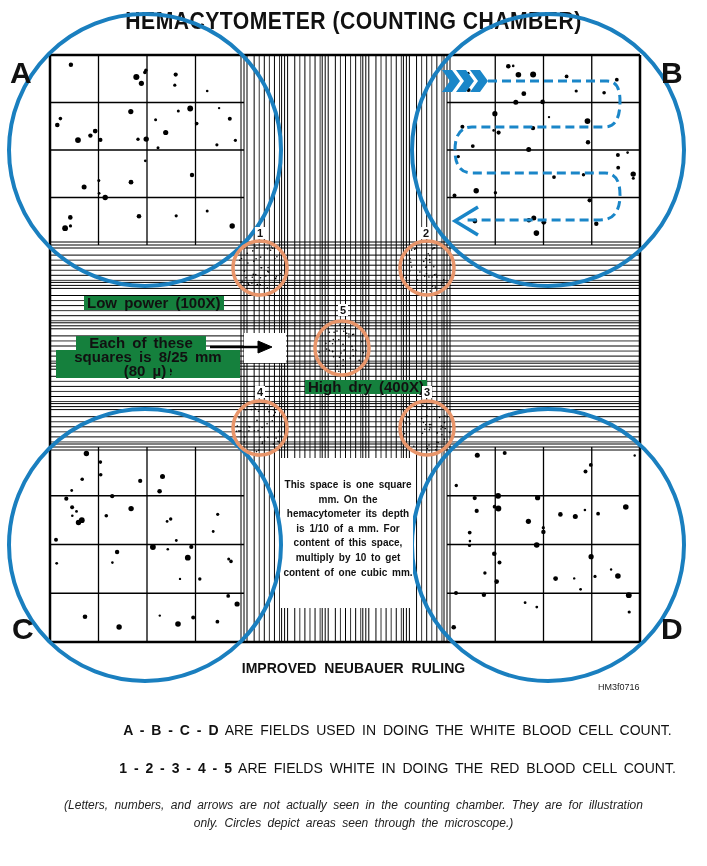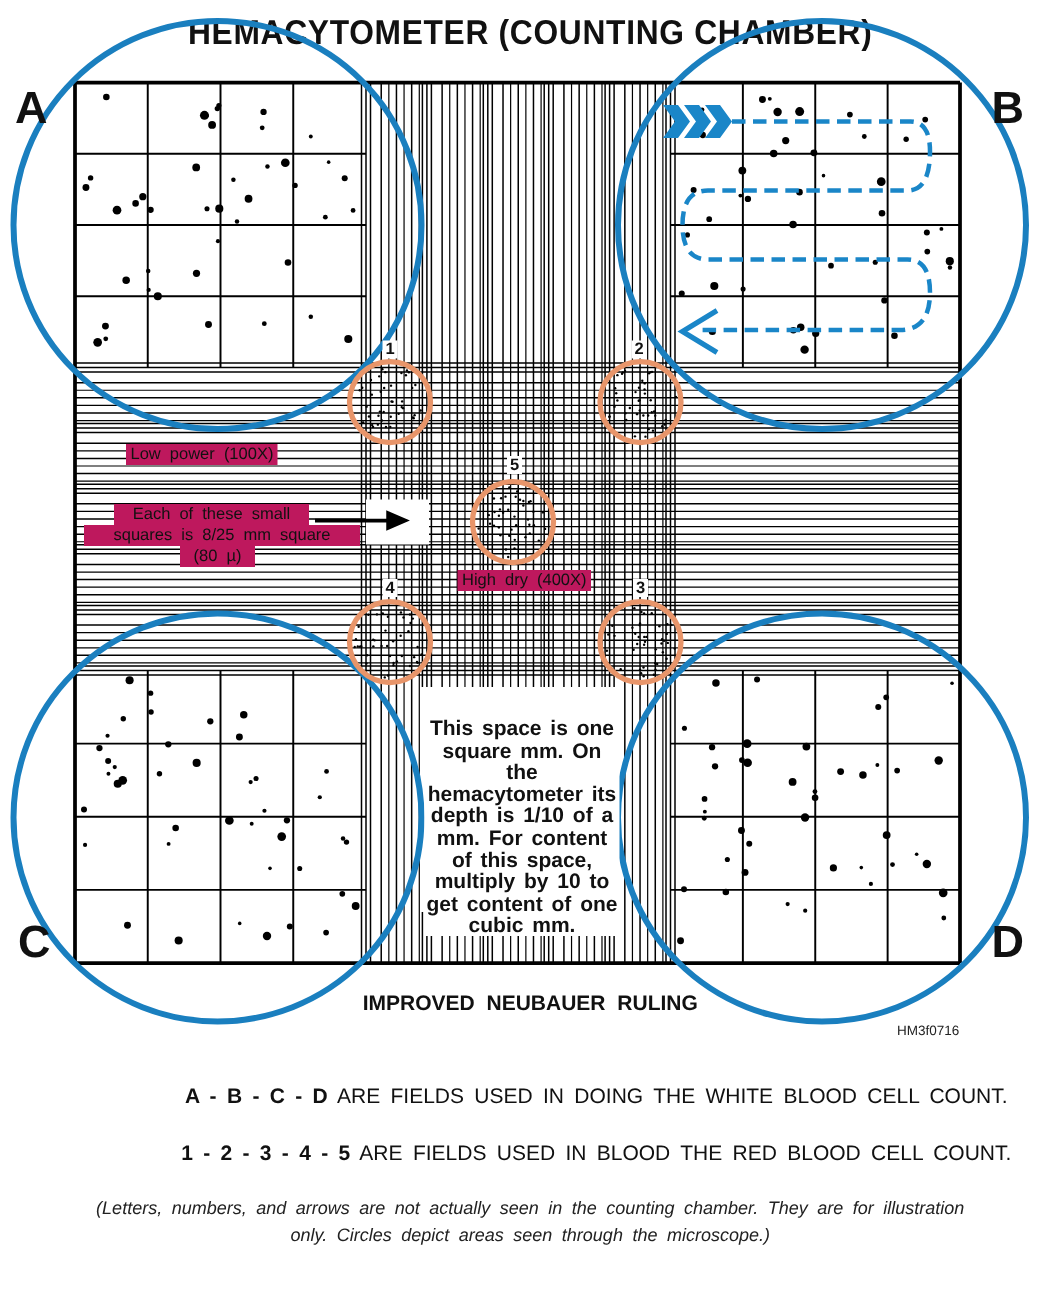--- a/index.html
+++ b/index.html
@@ -1,22 +1,22 @@
 <!DOCTYPE html>
 <html><head>
   <meta charset="utf-8">
   <style>
     html, body { margin:0; padding:0; background:#ffffff; }
     body { width:707px; height:866px; position:relative; overflow:hidden; font-family:"Liberation Sans", sans-serif; color:#111; }
     #title { position:absolute; left:0; top:8px; width:707px; text-align:center; font-weight:bold; font-size:23px; letter-spacing:0.5px; transform:scaleX(0.92); }
     svg#diagram { position:absolute; left:0; top:0; }
     .corner-letter { position:absolute; font-weight:bold; font-size:30px; }
-    .grid-label { position:absolute; background:#be185d; font-weight:normal; font-size:11px; text-align:center; line-height:14px; word-spacing:3px; }
+    .grid-label { position:absolute; background:#15803d; font-weight:bold; font-size:15px; text-align:center; line-height:14px; word-spacing:3px; }
     .field-num { position:absolute; background:#fff; font-weight:bold; font-size:11px; padding:0 2px; }
-    #center-note { position:absolute; left:283px; top:478px; width:130px; text-align:center; background:#fff; font-weight:bold; font-size:14px; line-height:14.6px; word-spacing:2px; }
+    #center-note { position:absolute; left:283px; top:478px; width:130px; text-align:center; background:#fff; font-weight:bold; font-size:10px; line-height:14.6px; word-spacing:2px; }
     #ruling { position:absolute; left:0; top:660px; width:707px; text-align:center; font-weight:bold; font-size:14px; word-spacing:4px; }
     #code { position:absolute; left:598px; top:682px; font-size:9px; color:#222; }
     .legend-line { position:absolute; left:0; width:707px; text-align:center; font-size:14px; word-spacing:3px;margin-left:44px; }
     .legend-line b { font-weight:bold; }
     #footnote { position:absolute; left:60px; top:796px; width:587px; text-align:center; font-style:italic; font-size:12px; line-height:18px; word-spacing:3px; color:#222; }
   </style>
 </head>
 <body>
 
 <div id="title">HEMACYTOMETER (COUNTING CHAMBER)</div>
@@ -571,16 +571,16 @@
 
 <div id="ruling">IMPROVED NEUBAUER RULING</div>
 <div id="code">HM3f0716</div>
 
 <div class="legend-line" style="top:722px;">
   <b>A - B - C - D</b>
   <span>ARE FIELDS USED IN DOING THE WHITE BLOOD CELL COUNT.</span>
 </div>
 <div class="legend-line" style="top:760px;">
   <b>1 - 2 - 3 - 4 - 5</b>
-  <span>ARE FIELDS USED IN BLOOD THE RED BLOOD CELL COUNT.</span>
+  <span>ARE FIELDS WHITE IN DOING THE RED BLOOD CELL COUNT.</span>
 </div>
 
 <div id="footnote">(Letters, numbers, and arrows are not actually seen in the counting chamber. They are for illustration only. Circles depict areas seen through the microscope.)</div>
 
 </body></html>

